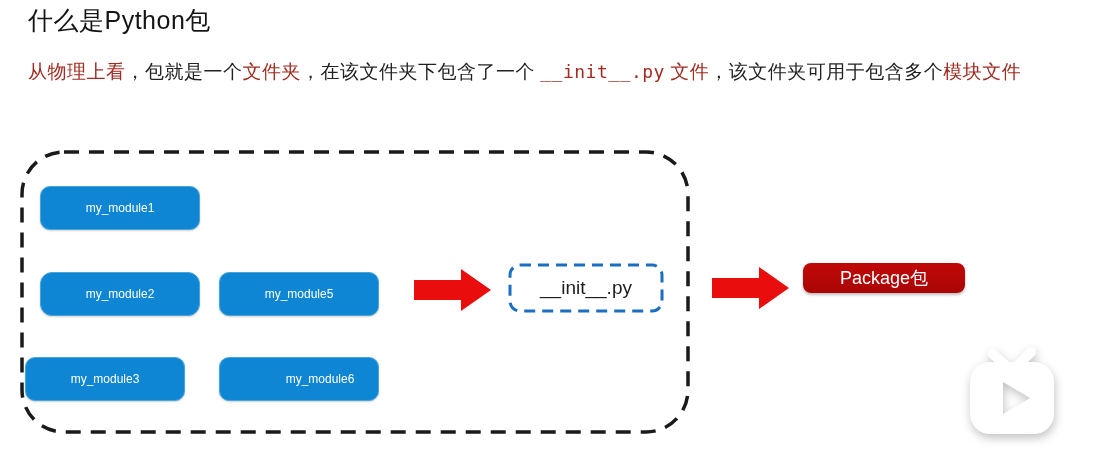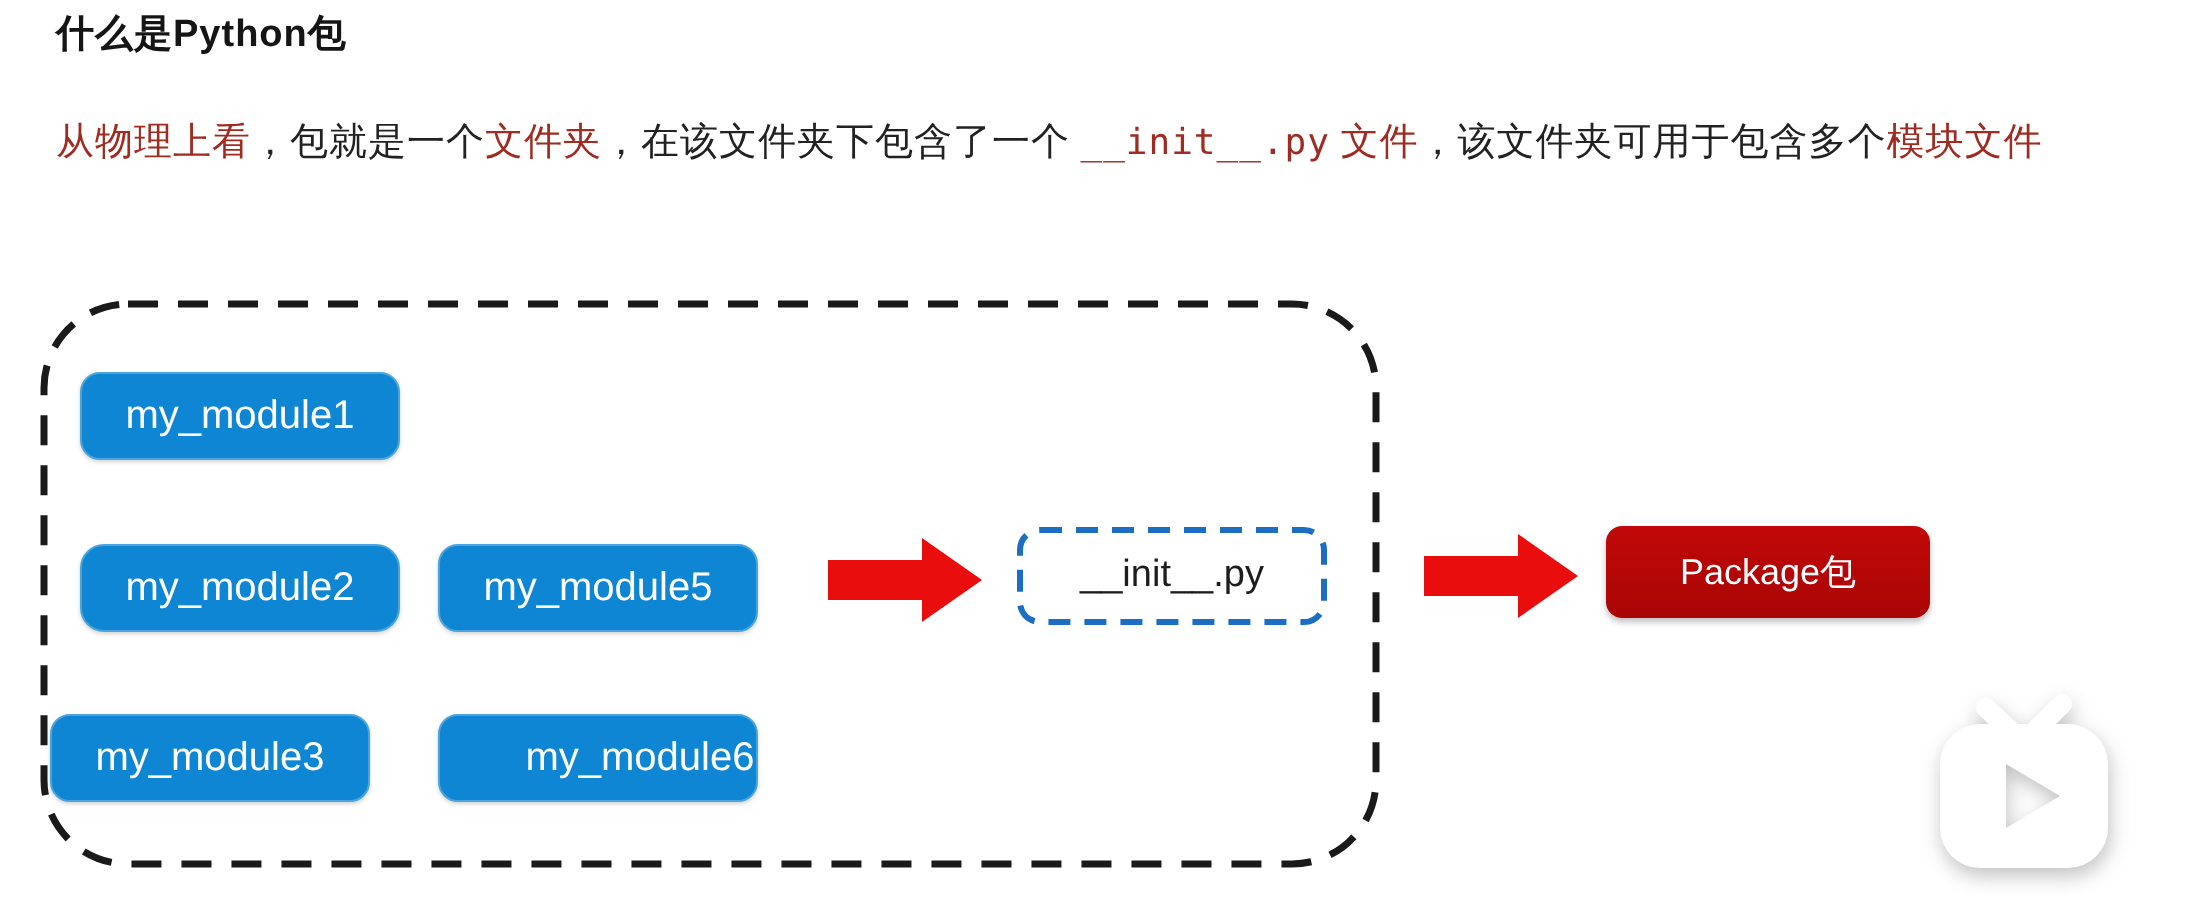--- a/index.html
+++ b/index.html
@@ -3,21 +3,21 @@
 <meta charset="utf-8">
 <style>
   html,body{margin:0;padding:0;background:#888;}
   .canvas{
     position:relative;width:1096px;height:459px;background:#ffffff;
     overflow:hidden;margin:0 auto;
     font-family:"Liberation Sans","DejaVu Sans",sans-serif;
   }
   .slide-title{
     position:absolute;left:28px;top:4px;
-    font-size:19px;font-weight:bold;color:var(--title_color,#151515);
+    font-size:25px;font-weight:normal;color:var(--title_color,#151515);
     font-family:"Liberation Sans","DejaVu Sans",sans-serif;
     letter-spacing:0.5px;
   }
   .intro-line{
     position:absolute;left:28px;white-space:nowrap;
     font-family:"Liberation Serif","DejaVu Serif",serif;
     font-size:19px;line-height:26px;color:var(--text_black,#222222);
     letter-spacing:0.5px;
   }
   .intro-line-1{top:59px;text-align:center;}
@@ -28,42 +28,42 @@
   .container-outline rect{
     fill:none;stroke:var(--container_dash,#1a1a1a);
     stroke-width:3.5;stroke-dasharray:15,10;
   }
   .module-box{
     position:absolute;width:160px;height:44px;
     background:var(--module_blue,#0e86d3);
     border:1px solid var(--module_border,#4aa5dc);
     border-radius:10px;box-sizing:border-box;
     display:flex;align-items:center;justify-content:center;
-    color:#ffffff;font-size:20px;
+    color:#ffffff;font-size:12px;
     box-shadow:0 1px 2px rgba(0,0,0,0.18);
   }
   .m1{left:40px;top:186px;} .m2{left:40px;top:272px;border-radius:12px;} .m3{left:25px;top:357px;}
   .m4{left:219px;top:186px;} .m5{left:219px;top:272px;} .m6{left:219px;top:357px;padding-left:42px;}
   .arrow{position:absolute;width:78px;height:44px;}
   .arrow-1{left:414px;top:268px;}
   .arrow-2{left:712px;top:266px;}
   .arrow polygon{fill:var(--arrow_red,#e90d0d);}
   .init-box{position:absolute;left:508px;top:263px;width:156px;height:50px;}
   .init-box svg{position:absolute;left:0;top:0;}
   .init-box rect{
     fill:none;stroke:var(--init_border_blue,#1b6ec2);
     stroke-width:3;stroke-dasharray:11,7;
   }
   .init-label{
     position:absolute;left:0;top:0;width:156px;height:50px;
     display:flex;align-items:center;justify-content:center;
     font-size:19px;color:#1d1d1d;
   }
   .package-box{
-    position:absolute;left:803px;top:263px;width:162px;height:46px;
+    position:absolute;left:803px;top:263px;width:162px;height:30px;
     background:linear-gradient(180deg,var(--package_red,#c10808),#a90505);
     border-radius:8px;
     display:flex;align-items:center;justify-content:center;
     color:#ffffff;font-size:18px;
     box-shadow:0 2px 3px rgba(0,0,0,0.25);
   }
   .watermark{
     position:absolute;left:960px;top:346px;width:104px;height:96px;
     filter:drop-shadow(1px 4px 5px rgba(120,120,120,0.45));
   }

